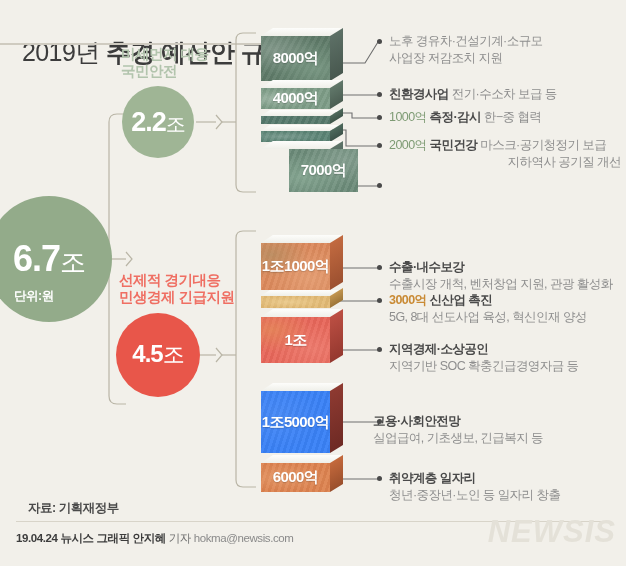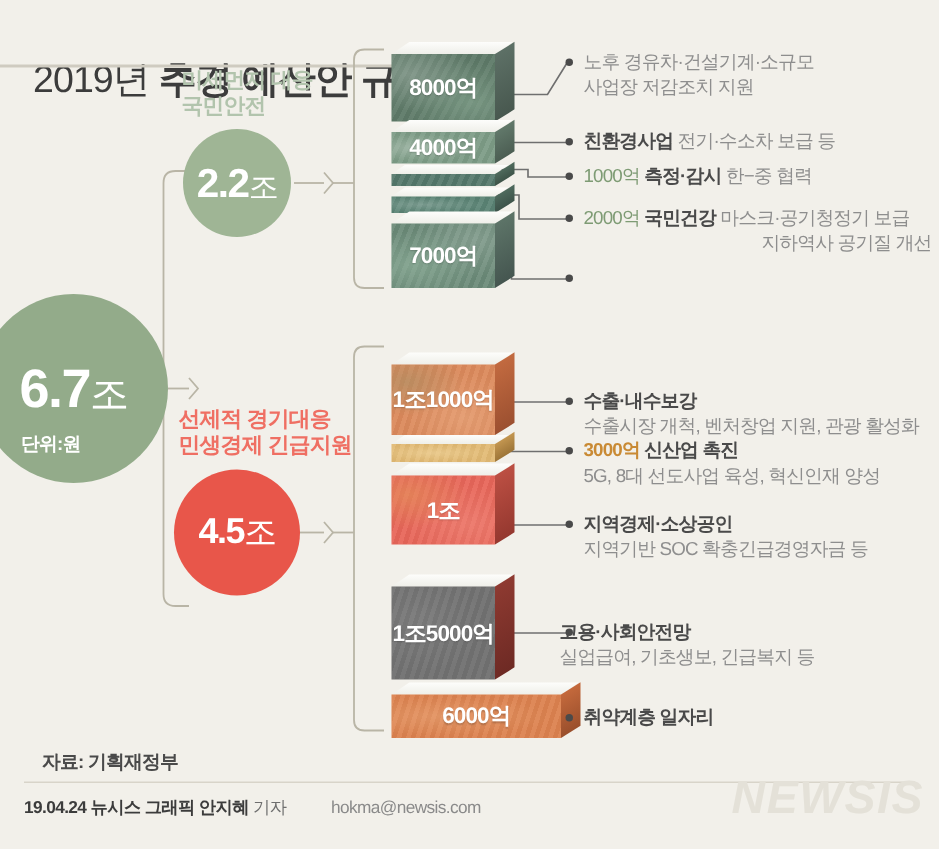--- a/index.html
+++ b/index.html
@@ -73,21 +73,21 @@
   .note .grn{font-weight:normal;color:#7e9b74;}
   .note .org{font-weight:bold;color:#c98a34;}
   .note .ind{display:block;text-align:right;}
   .dot{position:absolute;width:5px;height:5px;border-radius:50%;background:#4a4a4a;}
 
   
   .foot-rule{position:absolute;left:16px;top:521px;width:594px;height:1px;background:#d8d4c9;}
   .src{position:absolute;left:28px;top:500px;font-size:12.5px;font-weight:bold;color:#4a4a4a;letter-spacing:-0.5px;}
   .credit{position:absolute;left:16px;top:531px;font-size:11.5px;color:#6e6e6e;letter-spacing:-0.4px;}
   .credit .em{font-weight:bold;color:#3c3c3c;}
-  .credit .mail{color:#8a8a8a;margin-left:27px;}
+  .credit .mail{color:#8a8a8a;}
   .wm{
     position:absolute;right:10px;top:514px;
     font-size:31px;font-weight:bold;font-style:italic;
     color:#e4e1d8;letter-spacing:1px;
     font-family:"Liberation Sans","DejaVu Sans",sans-serif;
   }
 </style>
 </head>
 <body>
 
@@ -197,21 +197,21 @@
       <div class="face" style="background:#5a8374;">
         <div class="tex" style="background:
                radial-gradient(ellipse at 30% 50%, rgba(255,255,255,.35), transparent 65%),
                repeating-linear-gradient(115deg, rgba(255,255,255,.12) 0 3px, rgba(0,0,0,.06) 3px 6px);"></div>
       </div>
     </div>
 
     <div class="bar" style="left:261px;top:149px;width:69px;height:43px;">
       <div class="topf" style="background:linear-gradient(#fdfdfb,#efefe9);transform:skewX(-56deg);transform-origin:bottom left;"></div>
       <div class="side" style="background:linear-gradient(180deg,#5d7468,#455650);transform:skewY(-32deg);transform-origin:top left;"></div>
-      <div class="face" style="background:#6b8a78;">
+      <div class="face" style="background:#6b8a78;margin-left:28px;">
         <div class="tex" style="background:
                radial-gradient(ellipse at 20% 65%, rgba(190,225,200,.55), transparent 60%),
                radial-gradient(ellipse at 80% 25%, rgba(255,255,255,.30), transparent 55%),
                repeating-linear-gradient(112deg, rgba(255,255,255,.13) 0 3px, rgba(0,0,0,.06) 3px 6px);"></div>
         <span class="lbl">7000억</span>
       </div>
     </div>
   </div>
 
   <div class="stack">
@@ -246,29 +246,29 @@
                radial-gradient(ellipse at 16% 28%, rgba(225,185,90,.60), transparent 48%),
                radial-gradient(ellipse at 75% 70%, rgba(255,190,175,.40), transparent 58%),
                repeating-linear-gradient(108deg, rgba(255,255,255,.10) 0 3px, rgba(0,0,0,.06) 3px 6px);"></div>
         <span class="lbl">1조</span>
       </div>
     </div>
 
     <div class="bar" style="left:261px;top:391px;width:69px;height:62px;">
       <div class="topf" style="background:linear-gradient(#fdfdfb,#efefe9);transform:skewX(-56deg);transform-origin:bottom left;"></div>
       <div class="side" style="background:linear-gradient(180deg,#8e3a31,#6e2a24);transform:skewY(-32deg);transform-origin:top left;"></div>
-      <div class="face" style="background:#737373;text-align:right;">
+      <div class="face" style="background:#3b82f6;text-align:right;">
         <div class="tex" style="background:
                radial-gradient(ellipse at 25% 40%, rgba(255,255,255,.12), transparent 60%),
                repeating-linear-gradient(108deg, rgba(255,255,255,.07) 0 3px, rgba(0,0,0,.07) 3px 6px);"></div>
         <span class="lbl">1조5000억</span>
       </div>
     </div>
 
-    <div class="bar" style="left:261px;top:463px;width:69px;height:29px;padding-left:44px;">
+    <div class="bar" style="left:261px;top:463px;width:69px;height:29px;">
       <div class="topf" style="background:linear-gradient(#fdfdfb,#efefe9);transform:skewX(-56deg);transform-origin:bottom left;"></div>
       <div class="side" style="background:linear-gradient(180deg,#c4693c,#9a4f2c);transform:skewY(-32deg);transform-origin:top left;"></div>
       <div class="face" style="background:#dd8350;">
         <div class="tex" style="background:
                radial-gradient(ellipse at 30% 50%, rgba(255,220,180,.40), transparent 65%),
                repeating-linear-gradient(108deg, rgba(255,255,255,.10) 0 3px, rgba(0,0,0,.06) 3px 6px);"></div>
         <span class="lbl">6000억</span>
       </div>
     </div>
   </div>
@@ -312,20 +312,21 @@
 
   <div class="dot" style="left:377px;top:419px;"></div>
   <div class="note" style="left:373px;top:413px;width:236px;">
     <span class="hd">고용·사회안전망</span><br>
     <span>실업급여, 기초생보, 긴급복지 등</span>
   </div>
 
   <div class="dot" style="left:377px;top:476px;"></div>
   <div class="note" style="left:389px;top:470px;width:236px;">
     <span class="hd">취약계층 일자리</span><br>
+    <span>청년·중장년·노인 등 일자리 창출</span>
   </div>
 
   <div class="src">자료: 기획재정부</div>
   <div class="foot-rule"></div>
   <div class="credit"><span class="em">19.04.24 </span><span class="em">뉴시스 그래픽 안지혜 </span><span>기자 </span><span class="mail">hokma@newsis.com</span></div>
   <div class="wm">NEWSIS</div>
 
 </div>
 
 </body></html>

